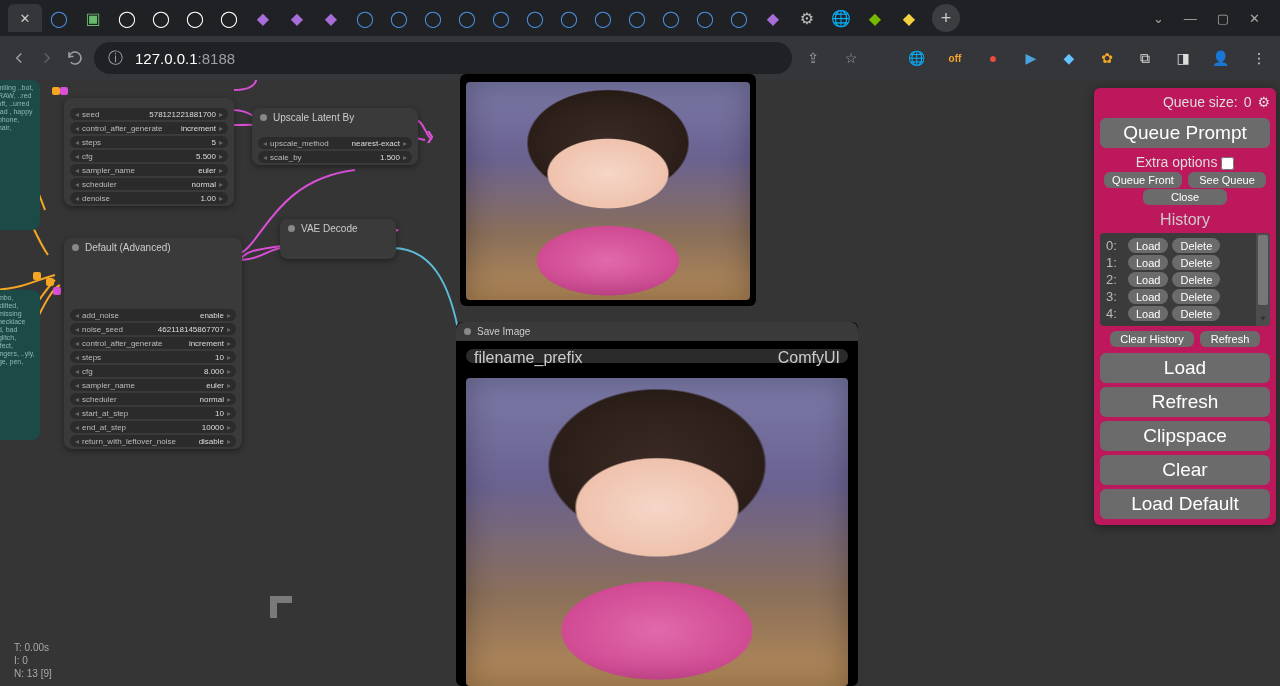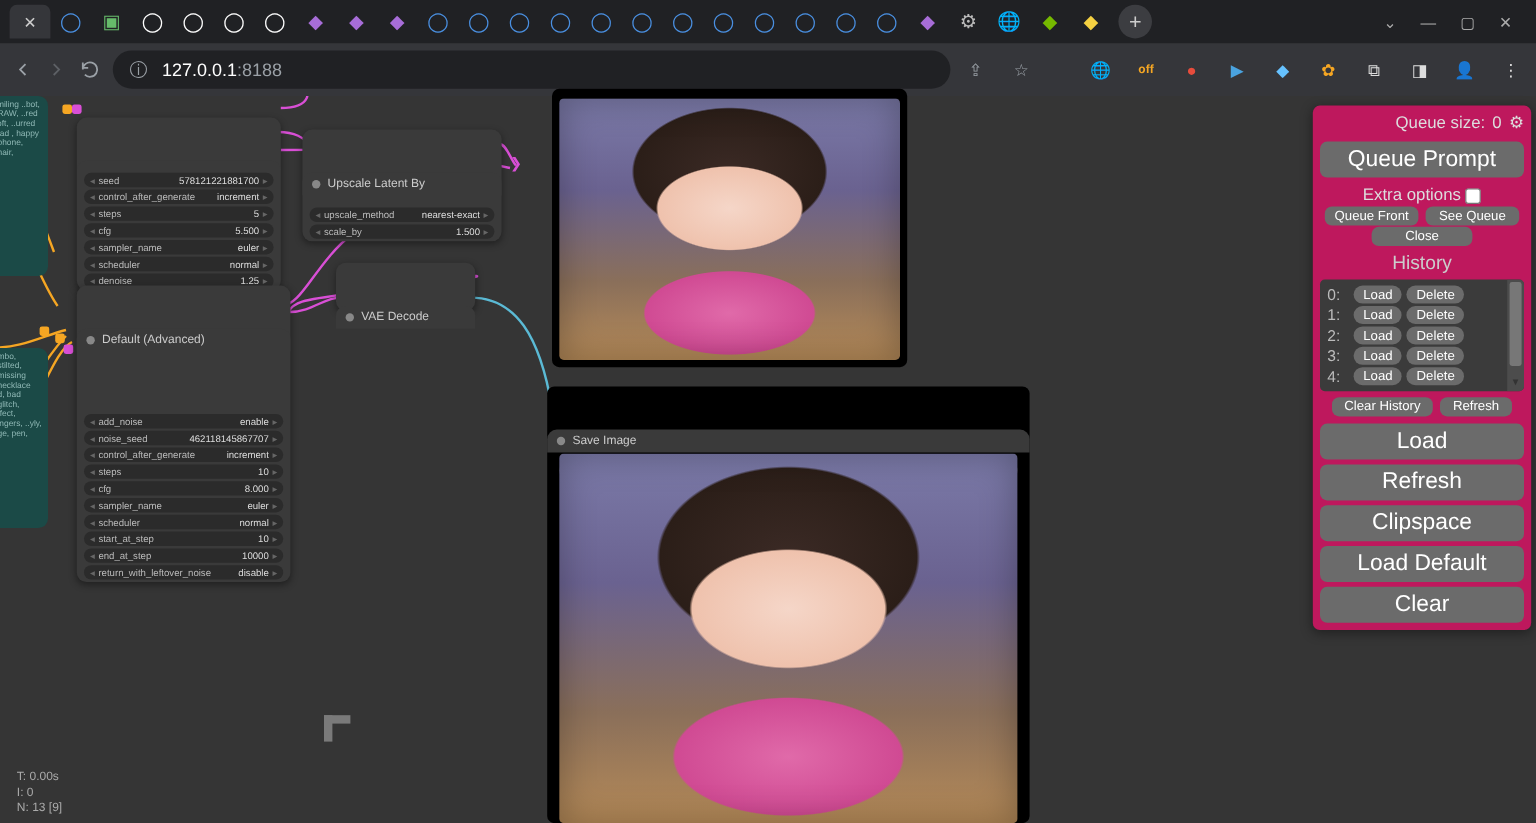--- a/index.html
+++ b/index.html
@@ -27,21 +27,21 @@
 
 .canvas { position: absolute; left: 0; top: 80px; right: 0; bottom: 0; background: #353535; }
 svg.links { position: absolute; left: 0; top: 0; width: 1090px; height: 606px; pointer-events: none; }
 .node {
   position: absolute; background: #3a3a3a; border-radius: 8px;
   box-shadow: 0 2px 6px rgba(0,0,0,.4);
   font-size: 9px; color: #bbb;
 }
 .node-title {
   padding: 4px 8px; background: #3a3a3a; border-radius: 8px 8px 0 0;
-  font-size: 10px; color: #ccc; display: flex; align-items: center; gap: 6px; margin-top: 36px;
+  font-size: 10px; color: #ccc; display: flex; align-items: center; gap: 6px;
 }
 .node-title .dot { width: 7px; height: 7px; border-radius: 50%; background: #888; }
 .node .widget {
   display: flex; align-items: center; justify-content: space-between;
   background: #2b2b2b; margin: 2px 6px; padding: 1px 4px; border-radius: 10px;
   font-size: 8px; height: 12px;
 }
 .node .widget .arrow { width: 6px; text-align: center; color: #666; }
 .node .widget .k { flex: 1; padding-left: 2px; }
 .node .widget .v { color: #ddd; padding-right: 2px; }
@@ -271,21 +271,21 @@
       </div>
       <div class="widget">
         <span class="arrow">◂</span>
         <span class="k">scheduler</span>
         <span class="v">normal</span>
         <span class="arrow">▸</span>
       </div>
       <div class="widget">
         <span class="arrow">◂</span>
         <span class="k">denoise</span>
-        <span class="v">1.25</span>
+        <span class="v">1.00</span>
         <span class="arrow">▸</span>
       </div>
     </div>
 
   <div class="node" id="upscale" style="left:252px; top:28px; width:166px;">
     <div class="node-title">
         <span class="dot"></span>
         <span>Upscale Latent By</span>
       </div>
     <div style="height:8px;"></div>
@@ -460,15 +460,15 @@
       </div>
   </div>
   <div class="hist-ctrl">
     <button class="btn-sm" style="width:84px;">Clear History</button>
     <button class="btn-sm" style="width:60px;">Refresh</button>
   </div>
 
   <button class="btn-lg">Load</button>
   <button class="btn-lg">Refresh</button>
   <button class="btn-lg">Clipspace</button>
+  <button class="btn-lg">Clear</button>
   <button class="btn-lg">Load Default</button>
-  <button class="btn-lg">Clear</button>
 </div>
 
 </body></html>

